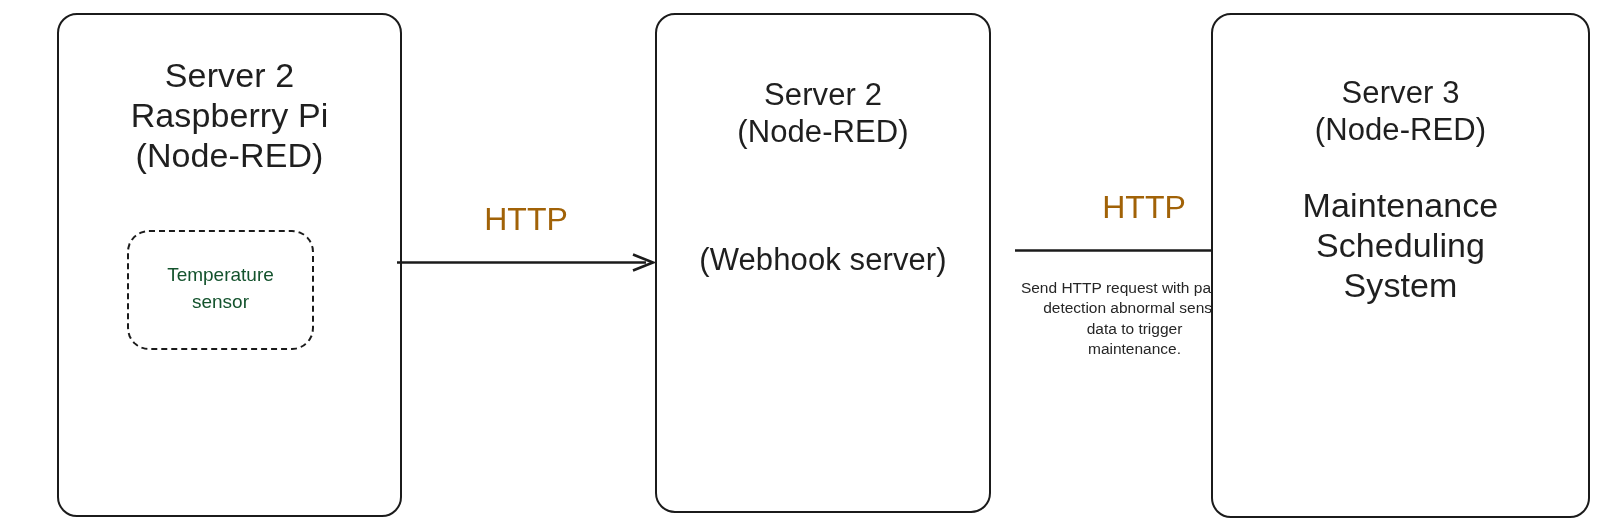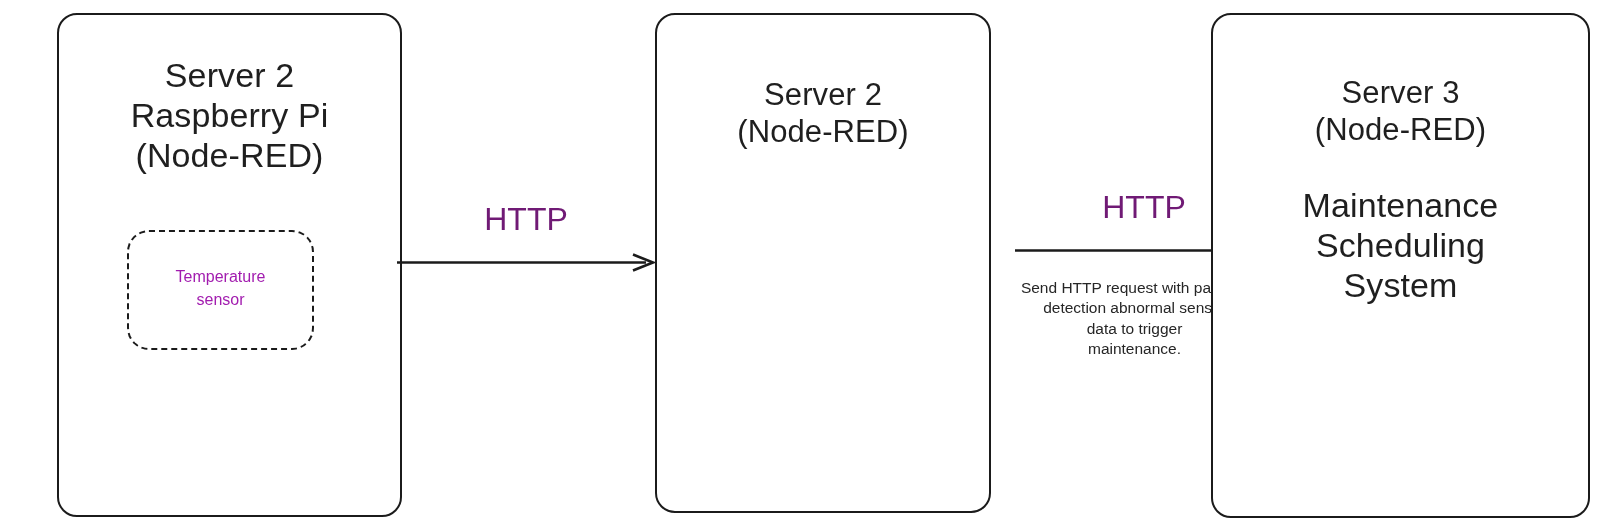--- a/index.html
+++ b/index.html
@@ -41,23 +41,23 @@
   }
   .title-lg {
     font-size: 34px;
     letter-spacing: 0.1px;
   }
   .title-md {
     font-size: 31px;
     letter-spacing: 0.1px;
   }
   .body-sm {
-    font-size: 16px;
+    font-size: 19px;
     line-height: 1.42;
-    color: #a21caf;
+    color: #14532d;
   }
 
   
   .node-dashed {
     position: absolute;
     box-sizing: border-box;
     background: #ffffff;
     border: 2.5px dashed #1b1b1b;
     border-radius: 22px;
   }
@@ -71,21 +71,21 @@
     position: absolute;
   }
   .edge svg {
     display: block;
     overflow: visible;
   }
   .edge-label {
     position: absolute;
     text-align: center;
     white-space: pre-line;
-    color: #701a75;
+    color: #a16207;
   }
   .edge-label.main {
     font-size: 32px;
     line-height: 1.1;
   }
   .edge-label.sub {
     font-size: 15.5px;
     line-height: 1.32;
     color: #262626;
   }
@@ -110,20 +110,21 @@
     <svg width="258" height="22" viewBox="0 0 258 22">
       <line x1="0" y1="10.5" x2="249" y2="10.5" stroke="#1b1b1b" stroke-width="2.6"></line>
       <path d="M 236 2.5 L 256 10.5 L 236 18.5" fill="none" stroke="#1b1b1b" stroke-width="2.6" stroke-linejoin="miter" stroke-linecap="butt"></path>
     </svg>
   </div>
   <div class="edge-label main" style="left:350px; top:202px; width:258px;">HTTP</div>
 
   <div class="node" style="left:608px; top:13px; width:336px; height:500px;">
     <div class="node-text title-md" style="top:62px;">Server 2
 (Node-RED)</div>
+    <div class="node-text title-md" style="top:227px;">(Webhook server)</div>
   </div>
 
   <div class="edge" style="left:968px; top:240px; width:258px; height:22px;">
     <svg width="258" height="22" viewBox="0 0 258 22">
       <line x1="0" y1="10.5" x2="252" y2="10.5" stroke="#1b1b1b" stroke-width="2.6"></line>
       <path d="M 239 2.5 L 257 10.5 L 239 18.5" fill="none" stroke="#1b1b1b" stroke-width="2.6" stroke-linejoin="miter" stroke-linecap="butt"></path>
     </svg>
   </div>
   <div class="edge-label main" style="left:968px; top:190px; width:258px;">HTTP</div>
   <div class="edge-label sub" style="left:945px; top:278px; width:285px;">Send HTTP request with payload

